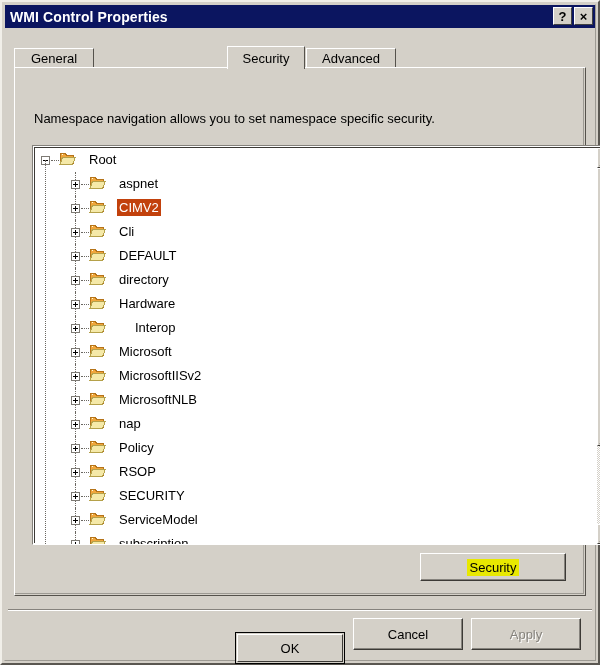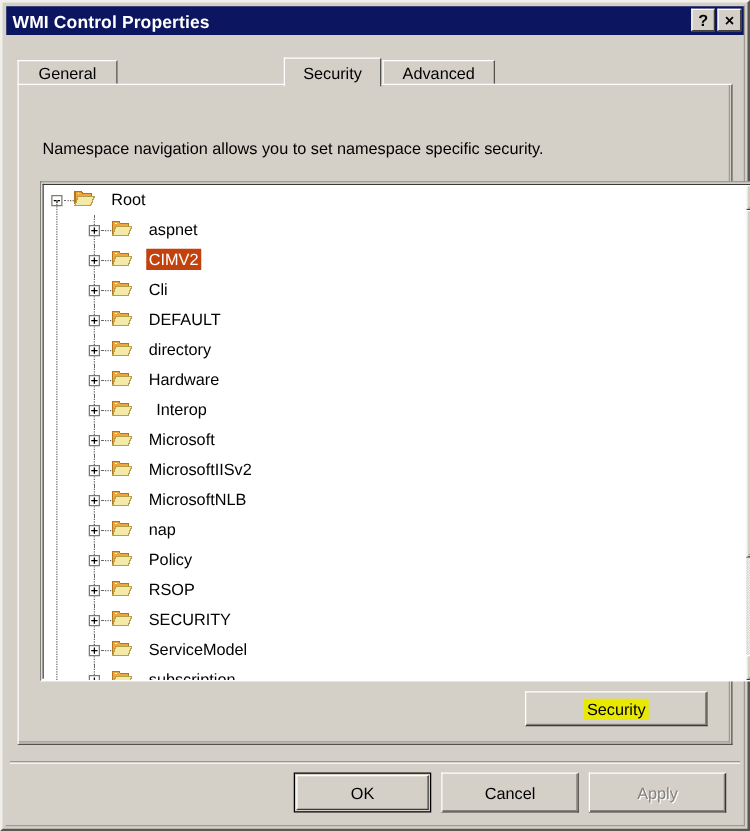--- a/index.html
+++ b/index.html
@@ -365,20 +365,21 @@
     box-sizing: border-box;
     pointer-events: none;
   }
   .btn .lbl { position: relative; z-index: 2; }
   .btn.highlight .lbl {
     background: #e8e800;
     padding: 1px 3px;
   }
   .btn.default {
     border: 1px solid #000000;
+    margin-top: 14px;
   }
   .btn.default .innerbevel {
     position: absolute;
     left: 1px; top: 1px; right: 1px; bottom: 1px;
     border-top: 1px solid #ffffff;
     border-left: 1px solid #ffffff;
     border-right: 1px solid #3c3a36;
     border-bottom: 1px solid #3c3a36;
     box-sizing: border-box;
     pointer-events: none;
@@ -533,21 +534,21 @@
           <div class="expander" style="left: 36px; top: 8px;">
             <span class="hbar"></span>
             <span class="vbar"></span>
           </div>
           <div class="dotline-h" style="left: 46px; top: 12px; width: 8px;"></div>
           <span class="folder" style="left: 54px; top: 3px;"><svg width="18" height="16" viewBox="0 0 18 16" shape-rendering="crispEdges">
               <path d="M1 2 L6 2 L7.5 4 L14 4 L14 12 L1 12 Z" fill="#f0a63c" stroke="#b5741a" stroke-width="1"></path>
               <path d="M3.5 6 L16.5 6 L13.5 13.5 L1 13.5 Z" fill="#f5e9a8" stroke="#b5a14a" stroke-width="1"></path>
               <rect x="3" y="3" width="1.2" height="1.2" fill="#fffbe0"></rect>
             </svg></span>
-          <span class="tlabel" style="left: 88px; top: 3px;">Interop</span>
+          <span class="tlabel" style="left: 98px; top: 3px;">Interop</span>
         </div>
         <div class="tnode" style="height: 24px;">
           <div class="dotline-v" style="left: 40px; top: 0px; height: 24px;"></div>
           <div class="expander" style="left: 36px; top: 8px;">
             <span class="hbar"></span>
             <span class="vbar"></span>
           </div>
           <div class="dotline-h" style="left: 46px; top: 12px; width: 8px;"></div>
           <span class="folder" style="left: 54px; top: 3px;"><svg width="18" height="16" viewBox="0 0 18 16" shape-rendering="crispEdges">
               <path d="M1 2 L6 2 L7.5 4 L14 4 L14 12 L1 12 Z" fill="#f0a63c" stroke="#b5741a" stroke-width="1"></path>

